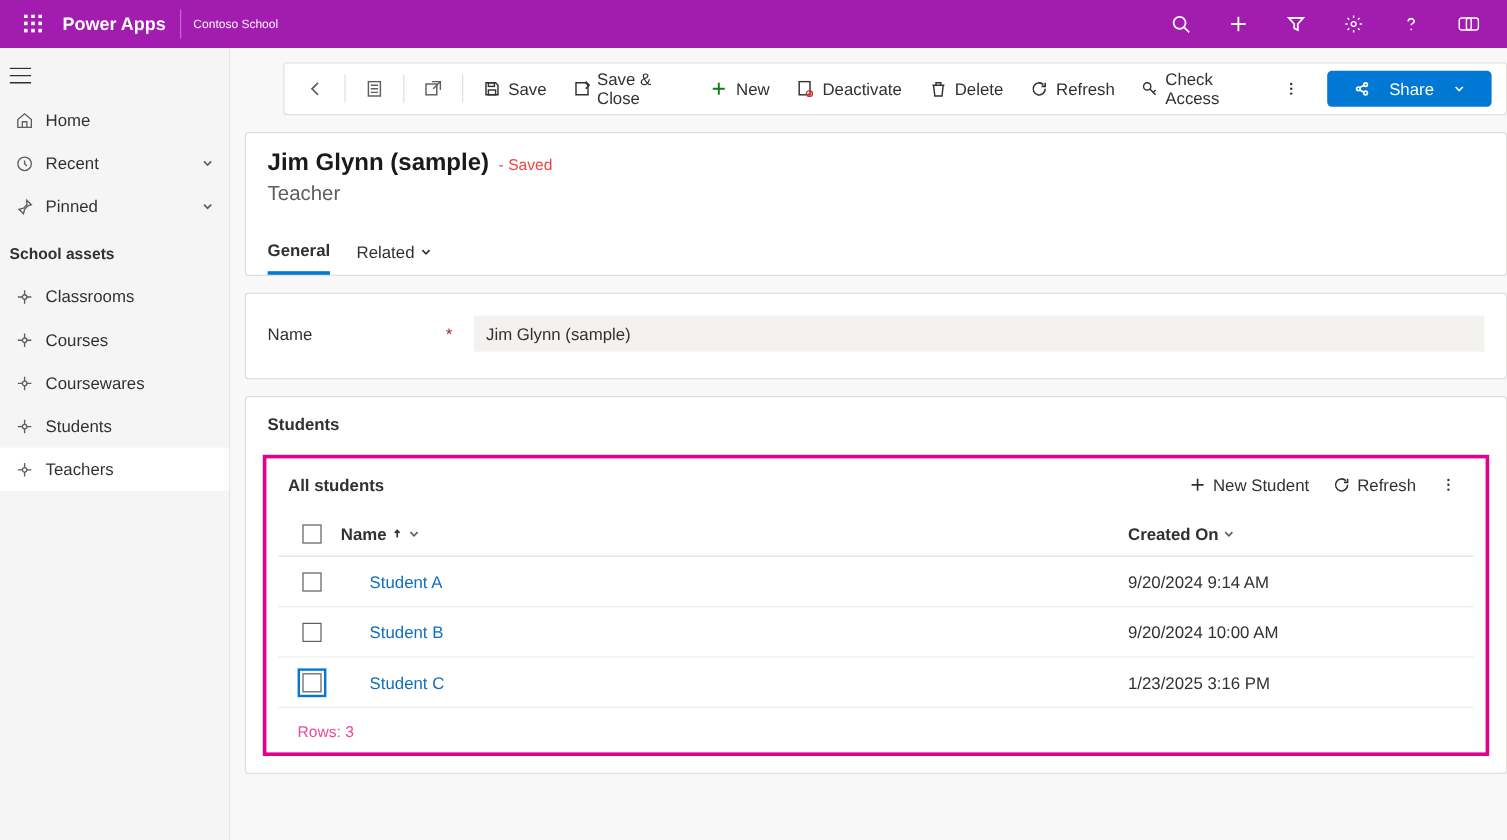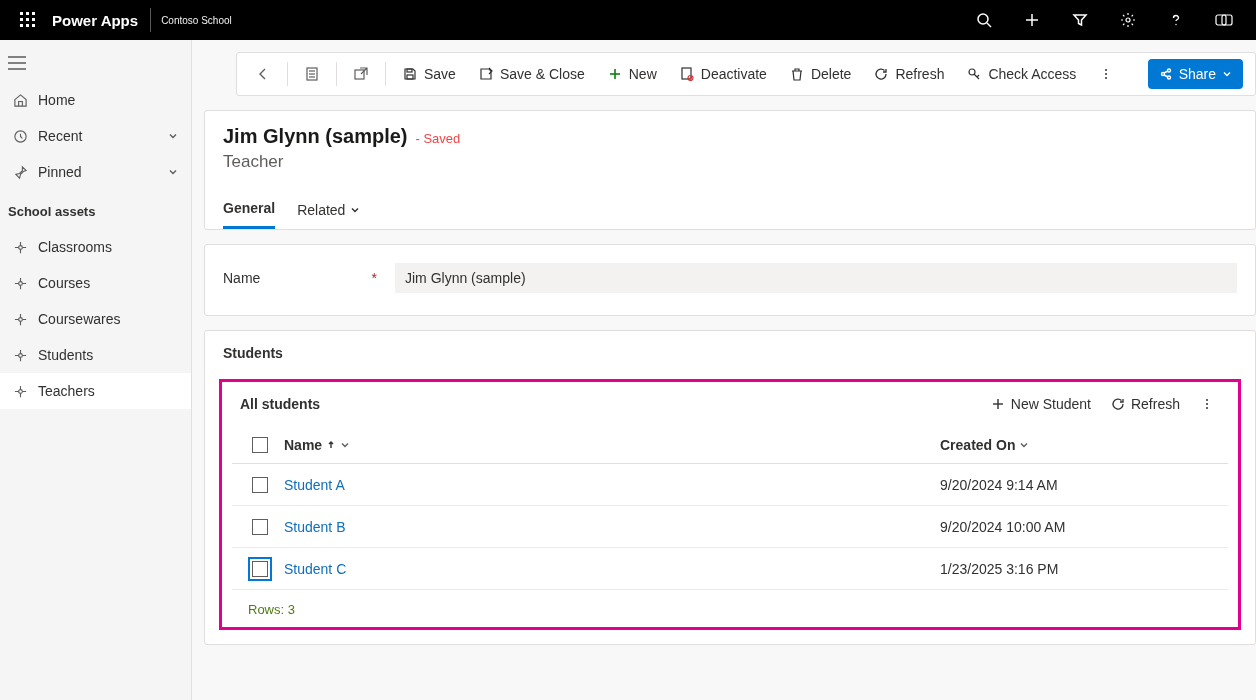--- a/index.html
+++ b/index.html
@@ -7,21 +7,21 @@
     font-family: "Segoe UI", -apple-system, sans-serif;
     font-size: 14px;
     color: #323130;
     background: #fff;
     width: 1256px;
     height: 700px;
     overflow: hidden;
   }
   
   .top-header {
-    background: #000000;
+    background: #a21caf;
     height: 40px;
     display: flex;
     align-items: center;
     color: #fff;
     padding: 0 8px;
   }
   .waffle-btn {
     width: 40px; height: 40px;
     display: flex; align-items: center; justify-content: center;
     cursor: pointer;
@@ -124,22 +124,22 @@
   }
   .cmd-icon { width:16px; height:16px; display:flex; align-items:center; justify-content:center; }
   .cmd-spacer { flex: 1; }
   .share-btn {
     background: #0078d4;
     color: #fff;
     height: 30px;
     border-radius: 4px;
     display: flex;
     align-items: center;
-    gap: 6px;
-    padding: 0 11px;
+    gap: 16px;
+    padding: 0 22px;
     cursor: pointer;
     margin-left: 8px;
     margin-right: 4px;
   }
   
   .record-card {
     background: #fff;
     border: 1px solid #e1dfdd;
     border-radius: 3px;
     margin-top: 14px;
@@ -259,32 +259,33 @@
   }
   .col-check { width: 40px; display:flex; align-items:center; justify-content:center; }
   .col-name { flex: 1; font-weight:600; display:flex; align-items:center; gap:4px; padding-left:4px;}
   .col-created { width: 280px; font-weight:600; display:flex; align-items:center; gap:4px;}
   .grid-row {
     display: flex;
     align-items: center;
     height: 42px;
     border-bottom: 1px solid #edebe9;
     padding: 0 8px;
+    gap: 24px;
   }
   .cell-name { flex:1; padding-left:4px;}
   .cell-name a { color:#106ebe; text-decoration:none; cursor:pointer; }
   .cell-created { width:280px; color:#323130; }
   .checkbox {
     width:16px; height:16px; border:1px solid #605e5c; background:#fff; cursor:pointer;
   }
   .checkbox.focus { outline:2px solid #0078d4; outline-offset:2px; }
   .rows-footer {
     padding: 12px 8px 0 16px;
     font-size: 13px;
-    color: #4d7c0f;
+    color: #ec4899;
   }
   svg { display:block; }
 </style>
 </head>
 <body>
 
 <div class="top-header">
   <div class="waffle-btn">
     <svg width="16" height="16" viewBox="0 0 16 16" fill="#fff">
         <rect x="0" y="0" width="3" height="3"></rect>

